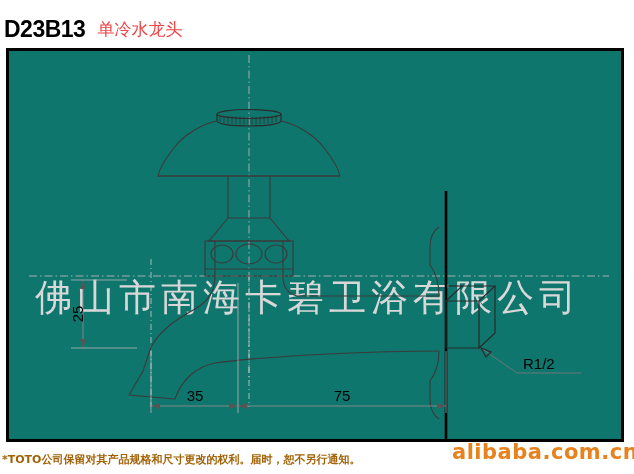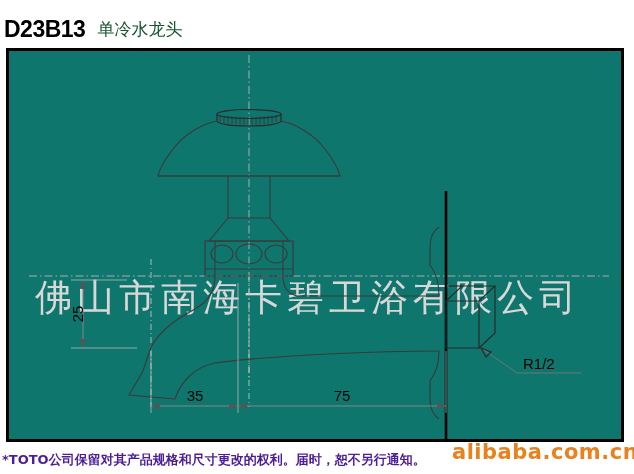--- a/index.html
+++ b/index.html
@@ -35,21 +35,21 @@
     padding-left: 4px;
     color: #000;
   }
   #model-name {
     font-family: "DejaVu Sans", sans-serif;
     font-size: 17px;
     font-weight: normal;
     line-height: 24px;
     padding-left: 12px;
     padding-bottom: 1px;
-    color: #14532d;
+    color: #ef4444;
   }
 
   
   #drawing-frame {
     position: absolute;
     left: 6px;
     top: 48px;
     width: 618px;
     height: 394px;
     border: 3px solid #000000;
@@ -79,24 +79,24 @@
   }
 
   
   #footer-note {
     position: absolute;
     left: 2px;
     top: 450px;
     width: 520px;
     white-space: nowrap;
     font-family: "DejaVu Sans", sans-serif;
-    font-size: 13px;
+    font-size: 11px;
     font-weight: bold;
     line-height: 20px;
-    color: #4c1d95;
+    color: #a16207;
   }
   #alibaba-watermark {
     position: absolute;
     left: 452px;
     top: 440px;
     font-family: "DejaVu Sans", sans-serif;
     font-size: 21px;
     font-weight: bold;
     letter-spacing: 0.5px;
     color: #e8821e;

